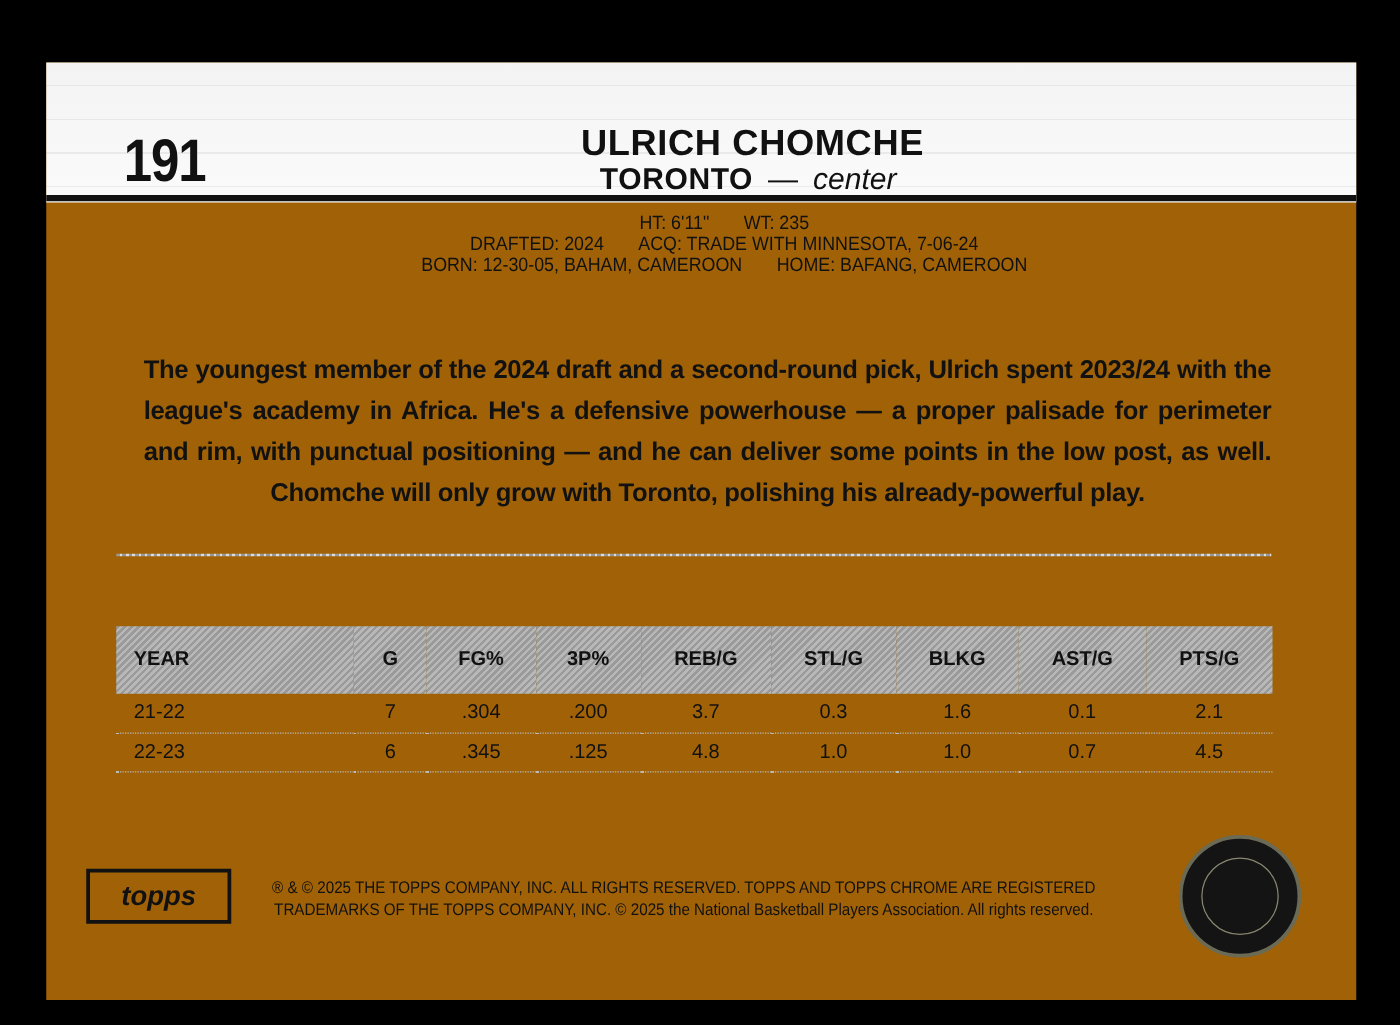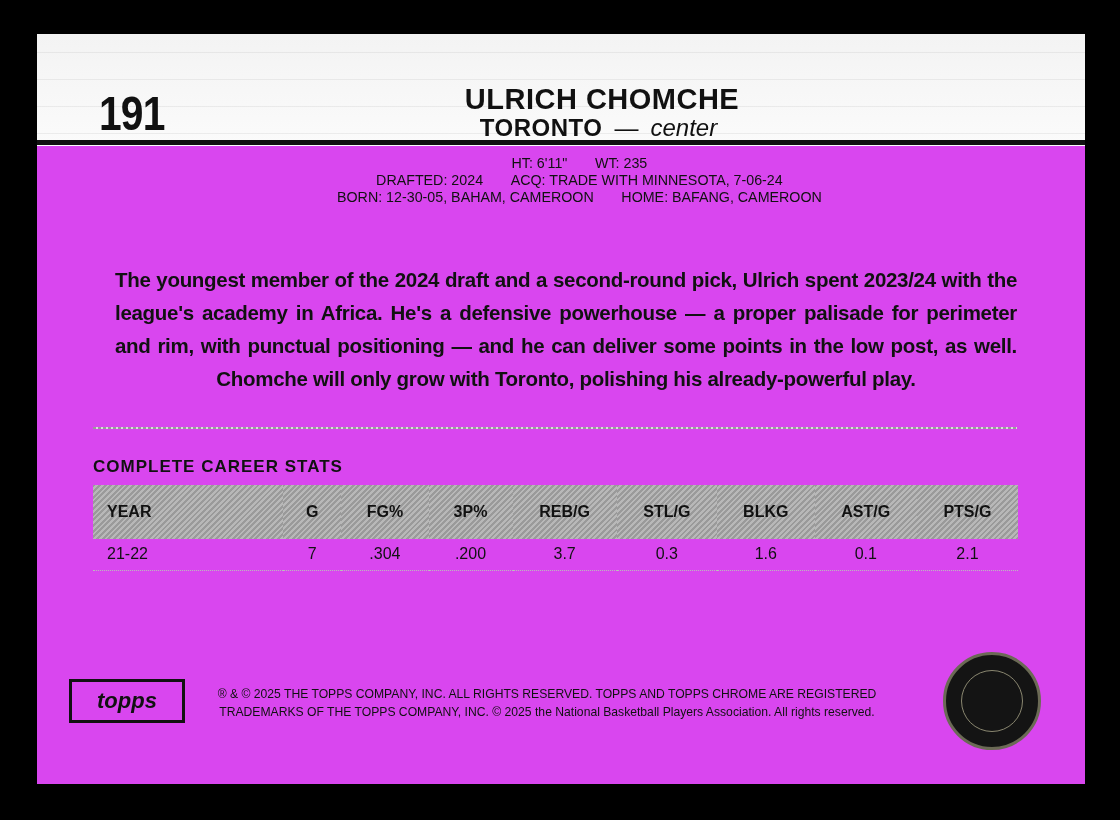--- a/index.html
+++ b/index.html
@@ -1,21 +1,21 @@
 <!DOCTYPE html>
 <html><head>
   <meta charset="utf-8">
   <style>
     * { box-sizing: border-box; margin: 0; padding: 0; }
     html, body { width: 1120px; height: 820px; background: #000; overflow: hidden; }
     body { position: relative; font-family: "Liberation Sans", sans-serif; color: #111; }
 
     .card {
-      position: absolute; left: 37px; top: 34px; width: 1048px; height: 750px;
-      background: #d946ef;
+      position: absolute; left: 37px; top: 50px; width: 1048px; height: 750px;
+      background: #a16207;
     }
     
     .header-band {
       position: absolute; left: 0; top: 0; width: 100%; height: 112px;
       background:
         repeating-linear-gradient(180deg, transparent 0 18px, rgba(0,0,0,0.06) 18px 19px, transparent 19px 27px),
         linear-gradient(180deg, #f3f3f3, #fbfbfb);
     }
     .header-rule {
       position: absolute; left: 0; top: 106px; width: 100%; height: 5px; background: #111;
@@ -111,21 +111,20 @@
     </div>
     <div>
       <span>BORN: 12-30-05, BAHAM, CAMEROON</span><span class="gap"></span><span>HOME: BAFANG, CAMEROON</span>
     </div>
   </div>
 
   <p class="bio">The youngest member of the 2024 draft and a second-round pick, Ulrich spent 2023/24 with the league's academy in Africa. He's a defensive powerhouse — a proper palisade for perimeter and rim, with punctual positioning — and he can deliver some points in the low post, as well. Chomche will only grow with Toronto, polishing his already-powerful play.</p>
 
   <div class="divider"></div>
 
-  <div class="stats-title">COMPLETE CAREER STATS</div>
 
   <table class="stats-table">
     <thead>
       <tr>
         <th style="width:190px">YEAR</th>
         <th>G</th>
         <th>FG%</th>
         <th>3P%</th>
         <th>REB/G</th>
         <th>STL/G</th>
@@ -139,20 +138,31 @@
         <td>21-22</td>
         <td>7</td>
         <td>.304</td>
         <td>.200</td>
         <td>3.7</td>
         <td>0.3</td>
         <td>1.6</td>
         <td>0.1</td>
         <td>2.1</td>
       </tr>
+      <tr>
+        <td>22-23</td>
+        <td>6</td>
+        <td>.345</td>
+        <td>.125</td>
+        <td>4.8</td>
+        <td>1.0</td>
+        <td>1.0</td>
+        <td>0.7</td>
+        <td>4.5</td>
+      </tr>
     </tbody>
   </table>
 
   <div class="footer-logo">topps</div>
 
   <div class="legal">
     <div>® &amp; © 2025 THE TOPPS COMPANY, INC. ALL RIGHTS RESERVED. TOPPS AND TOPPS CHROME ARE REGISTERED</div>
     <div>TRADEMARKS OF THE TOPPS COMPANY, INC. © 2025 the National Basketball Players Association. All rights reserved.</div>
   </div>
 

